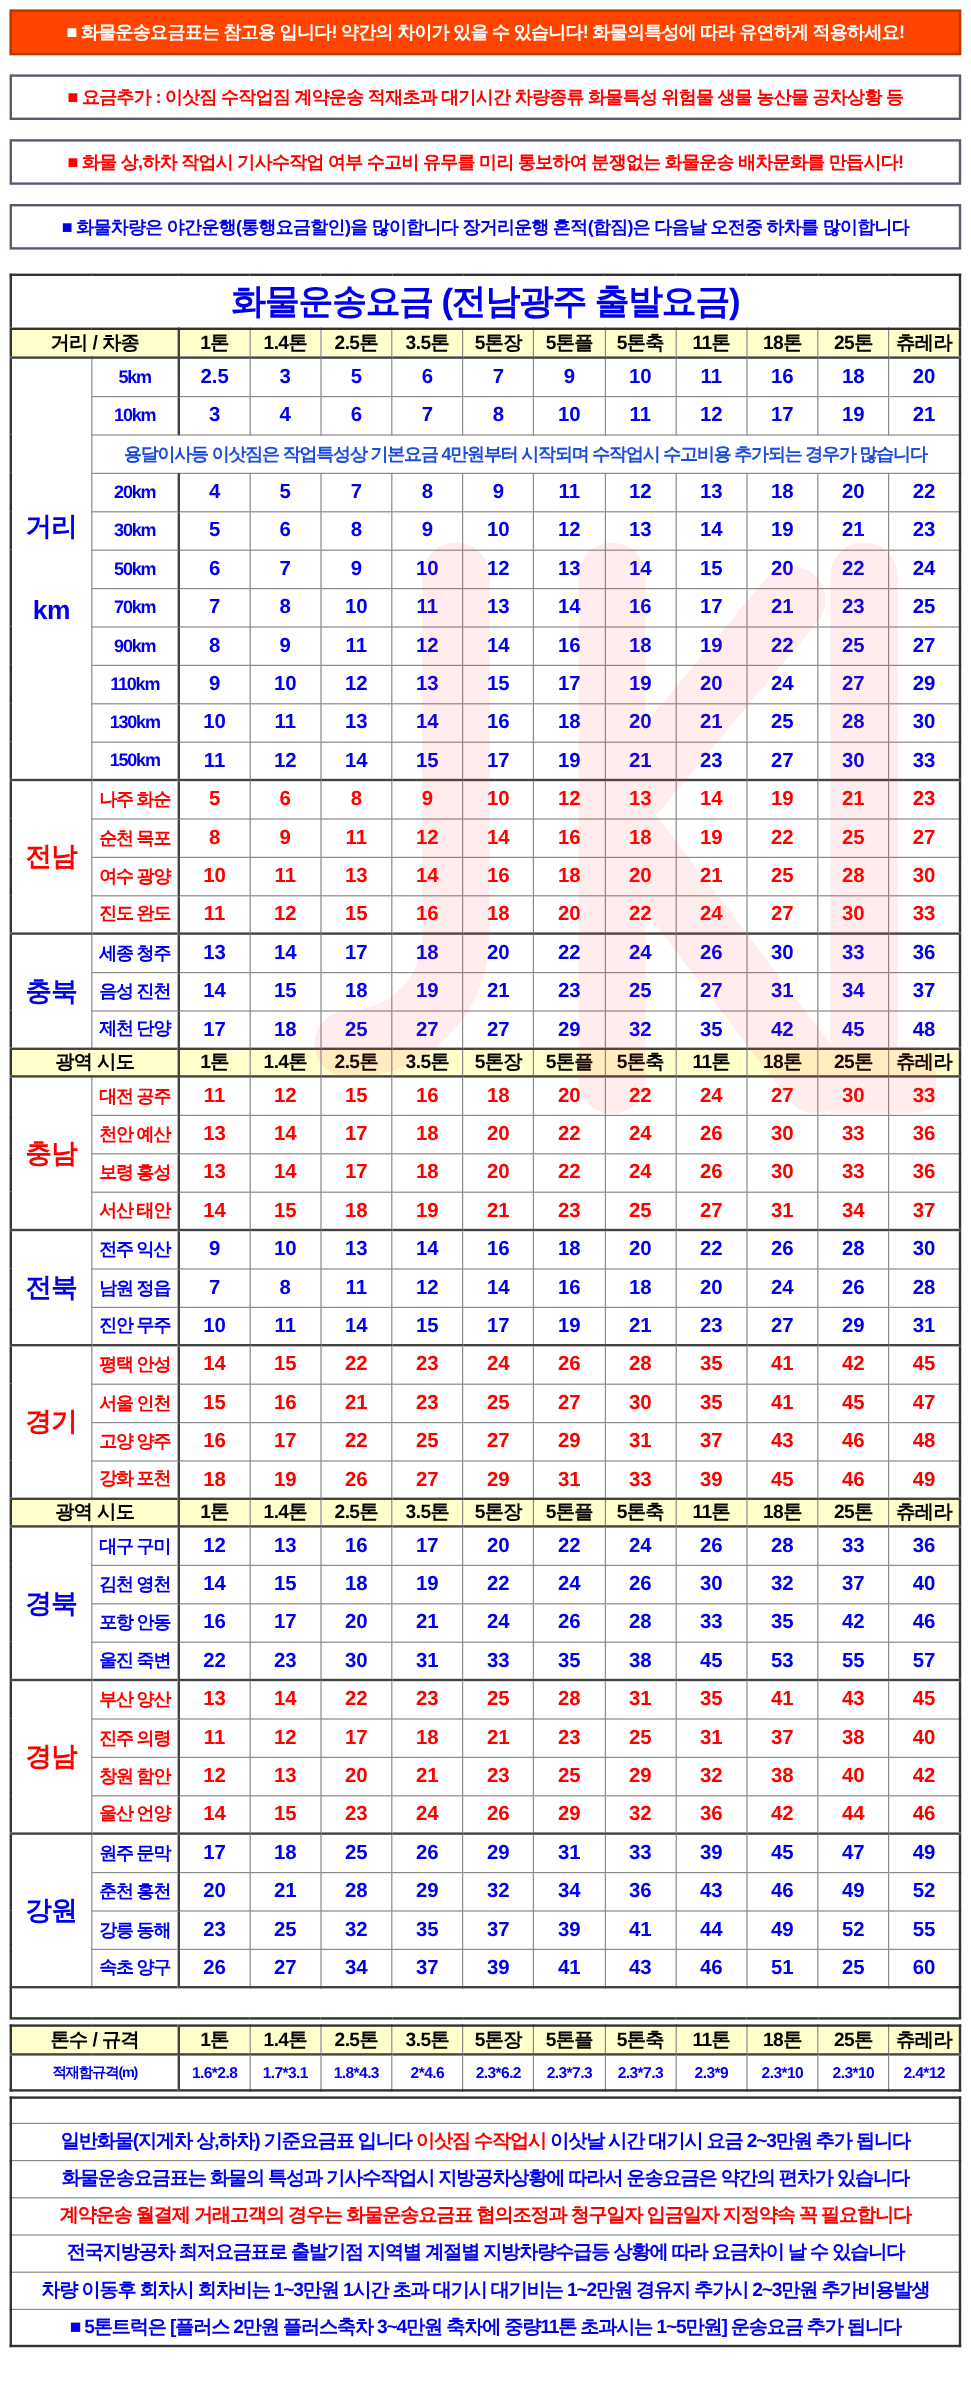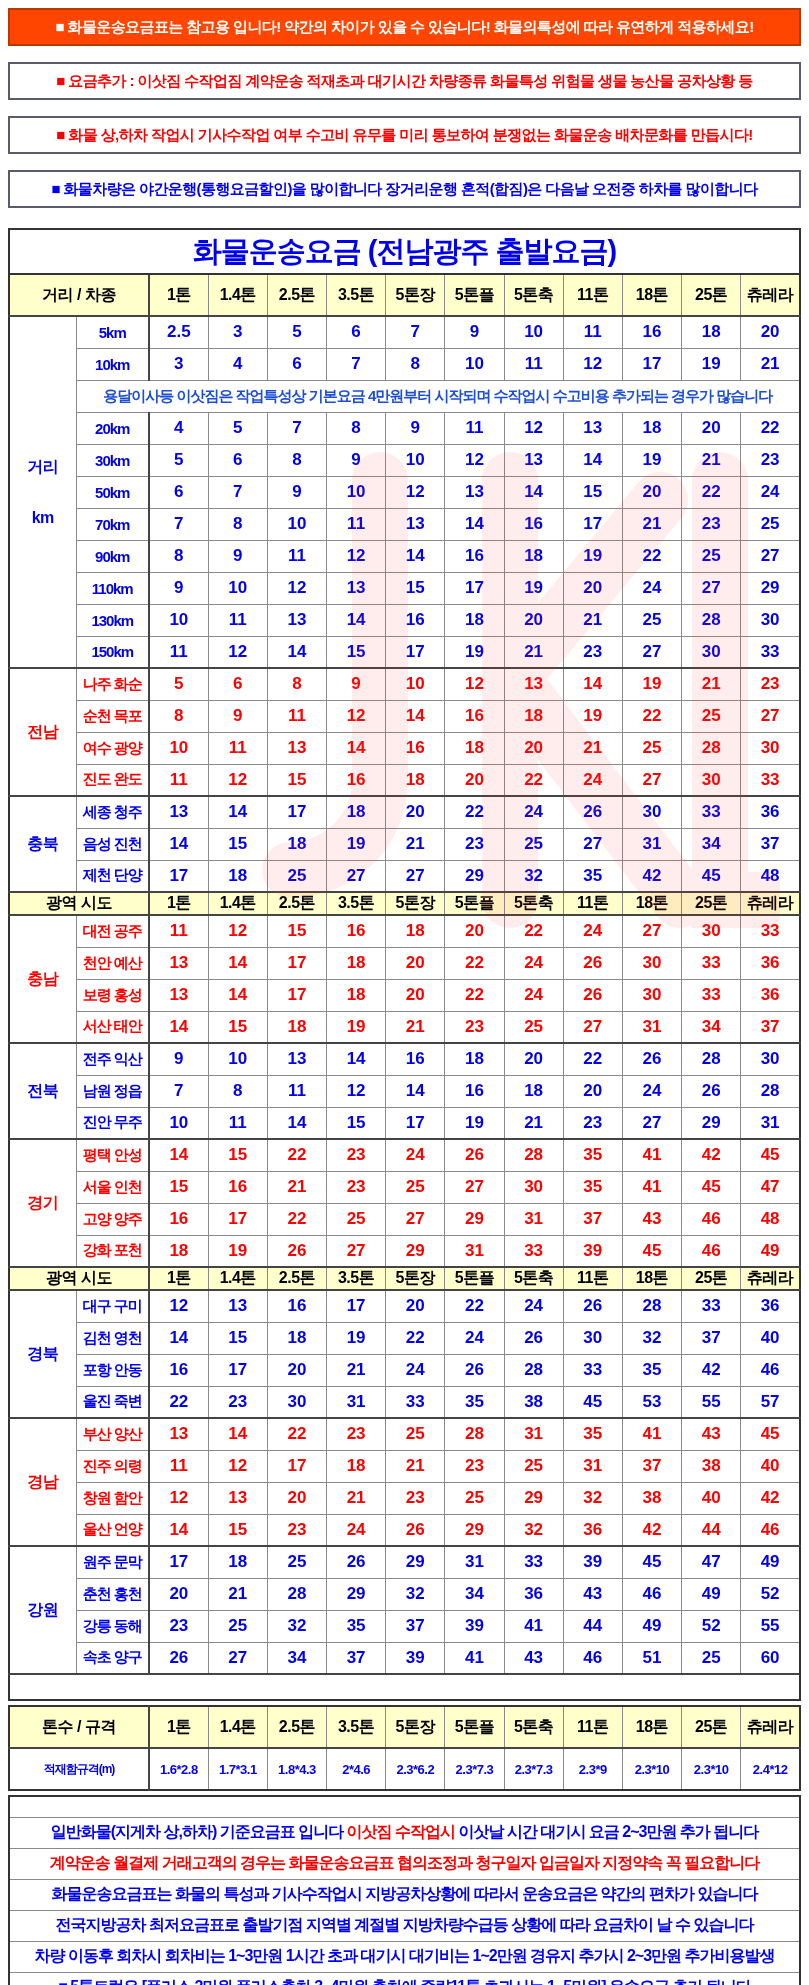--- a/index.html
+++ b/index.html
@@ -19,39 +19,39 @@
   .banner.red{color:#ff0000;}
   .banner.blue{color:#0000ee;}
 
   
   table{border-collapse:collapse; table-layout:fixed; width:793px; background:#fff;}
   .boxed{border:2px solid #333333;}
   td,th{border:1px solid #8a8a8a; text-align:center; vertical-align:middle;
         overflow:hidden; padding:0; box-sizing:border-box;}
   .title-cell{height:45px; font-size:29px; color:#0000ee; letter-spacing:-1px;
               border-bottom:2px solid #333333;}
-  .col-head{background:#ffffcc; color:#000; font-size:16px; height:42px;
+  .col-head{background:#ffffcc; color:#000; font-size:16px; height:24px;
             letter-spacing:-0.5px; border-bottom:2px solid #444;}
   .mid-head td{background:#ffffcc; color:#000; font-size:16px; height:19px;
                letter-spacing:-0.5px; border-top:2px solid #444; border-bottom:2px solid #444;}
   .val{font-size:17px; height:32px;}
   .row-label{font-size:15px; letter-spacing:-1px;}
-  .group-label{font-size:16px; letter-spacing:-0.5px; white-space:pre-line;
+  .group-label{font-size:22px; letter-spacing:-0.5px; white-space:pre-line;
                border-right:1px solid #8a8a8a;}
   .group-label.dist{line-height:3.2;}
   .lab-col{border-right:2px solid #444;}
   .group-start td{border-top:2px solid #444;}
   .blue{color:#0000ee;} .red{color:#ff0000;}
   .note-cell{color:#1d4ed8; font-size:15px; letter-spacing:-1px; height:32px;}
   .spacer-cell{height:26px; border-left:2px solid #333; border-right:2px solid #333;}
 
   
   .spec-gap{height:4px;}
   .spec-label{font-size:12px; letter-spacing:-1px;}
-  .spec-val{font-size:13px; height:42px; letter-spacing:-0.5px;margin-top:40px;}
+  .spec-val{font-size:13px; height:30px; letter-spacing:-0.5px;margin-top:40px;}
 
   
   .notes td{height:31px; font-size:16px; letter-spacing:-1px; white-space:nowrap;}
   .notes .mini{height:21px;}
   .npart{display:inline;}
 
   
   .watermark{
     position:absolute; left:260px; top:420px; width:520px; height:560px;
     pointer-events:none; opacity:0.09; z-index:5;
@@ -769,24 +769,24 @@
 <div class="spec-gap"></div>
 <table class="boxed notes">
   <tbody id="notes-body">
     <tr>
         <td class="mini"></td>
       </tr>
   <tr>
         <td><span class="npart blue">일반화물(지게차 상,하차) 기준요금표 입니다 </span><span class="npart red">이삿짐 수작업시 </span><span class="npart blue">이삿날 시간 대기시 요금 2~3만원 추가 됩니다</span></td>
       </tr>
       <tr>
+        <td><span class="npart blue">화물운송요금표는 화물의 특성과 기사수작업시 지방공차상황에 따라서 운송요금은 약간의 편차가 있습니다</span></td>
+      </tr>
+      <tr>
         <td><span class="npart red">계약운송 월결제 거래고객의 경우는 화물운송요금표 협의조정과 청구일자 입금일자 지정약속 꼭 필요합니다</span></td>
-      </tr>
-      <tr>
-        <td><span class="npart blue">화물운송요금표는 화물의 특성과 기사수작업시 지방공차상황에 따라서 운송요금은 약간의 편차가 있습니다</span></td>
       </tr>
       <tr>
         <td><span class="npart blue">전국지방공차 최저요금표로 출발기점 지역별 계절별 지방차량수급등 상황에 따라 요금차이 날 수 있습니다</span></td>
       </tr>
       <tr>
         <td><span class="npart blue">차량 이동후 회차시 회차비는 1~3만원 1시간 초과 대기시 대기비는 1~2만원 경유지 추가시 2~3만원 추가비용발생</span></td>
       </tr>
       <tr>
         <td><span class="npart blue">■ 5톤트럭은 [플러스 2만원 플러스축차 3~4만원 축차에 중량11톤 초과시는 1~5만원] 운송요금 추가 됩니다</span></td>
       </tr>

